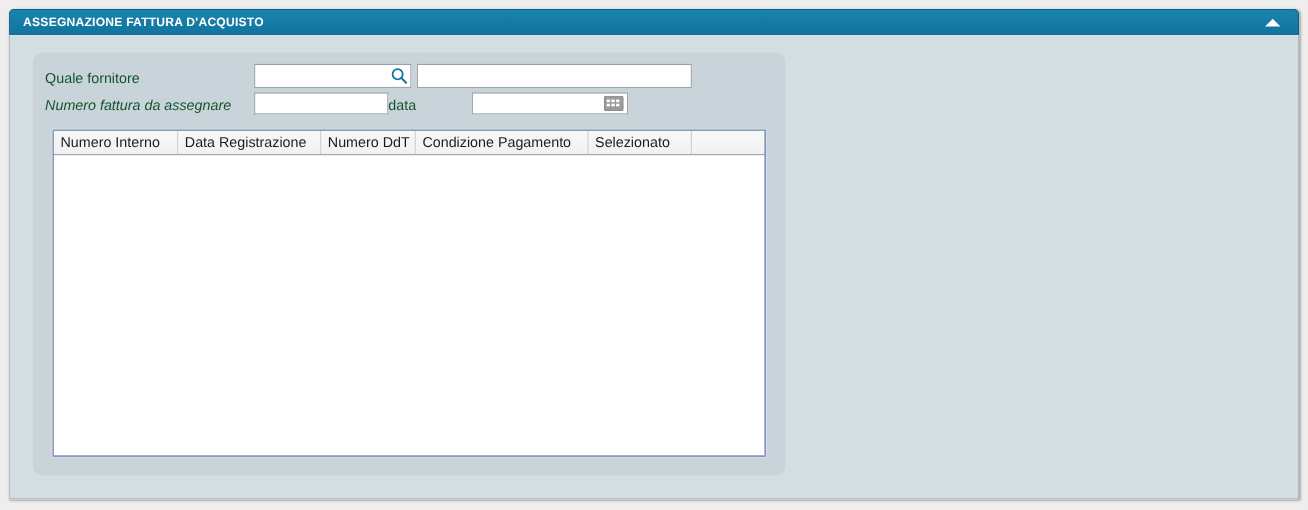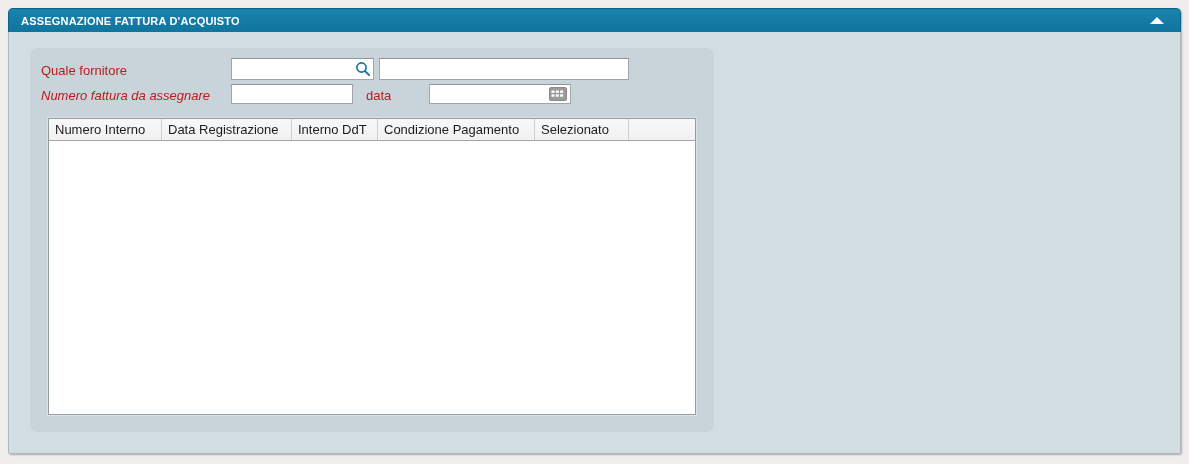--- a/index.html
+++ b/index.html
@@ -63,26 +63,26 @@
     position: absolute;
     left: 21px; top: 16px;
     width: 684px; height: 384px;
     background: #c8d4da;
     border-radius: 8px;
   }
 
   .form-label {
     position: absolute;
     font-size: 13px;
-    color: #b91c1c;
+    color: #14532d;
     white-space: nowrap;
   }
   .lbl-supplier   { left: 11px; top: 15px; }
   .lbl-invoiceno  { left: 11px; top: 40px; font-style: italic; }
-  .lbl-date       { left: 336px; top: 40px; }
+  .lbl-date       { left: 323px; top: 40px; }
 
   .tb {
     position: absolute;
     background: #ffffff;
     border: 1px solid #9fa7ab;
     border-top-color: #8d979b;
     font-size: 13px;
     color: #111;
     padding: 0 4px;
   }
@@ -177,21 +177,21 @@
           <rect x="2.5" y="7.3" width="3" height="2.4" fill="#ffffff"></rect>
           <rect x="6.8" y="7.3" width="3" height="2.4" fill="#ffffff"></rect>
           <rect x="11.1" y="7.3" width="3" height="2.4" fill="#ffffff"></rect>
         </svg>
       </span>
 
       <div class="grid">
         <div class="grid-header">
           <div class="grid-th c1">Numero Interno</div>
           <div class="grid-th c2">Data Registrazione</div>
-          <div class="grid-th c3">Interno DdT</div>
+          <div class="grid-th c3">Numero DdT</div>
           <div class="grid-th c4">Condizione Pagamento</div>
           <div class="grid-th c5">Selezionato</div>
           <div class="grid-th c6"></div>
         </div>
         <div class="grid-body"></div>
       </div>
 
     </div>
   </div>
 </div>

